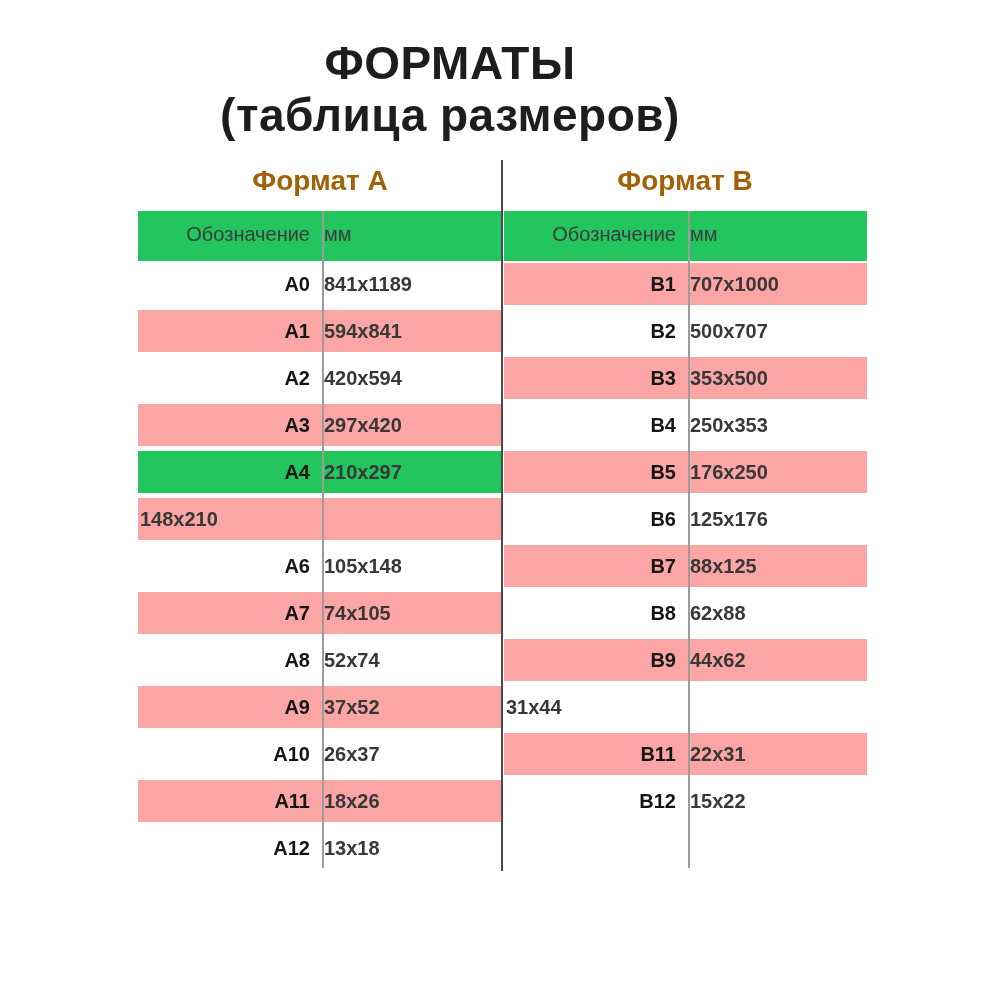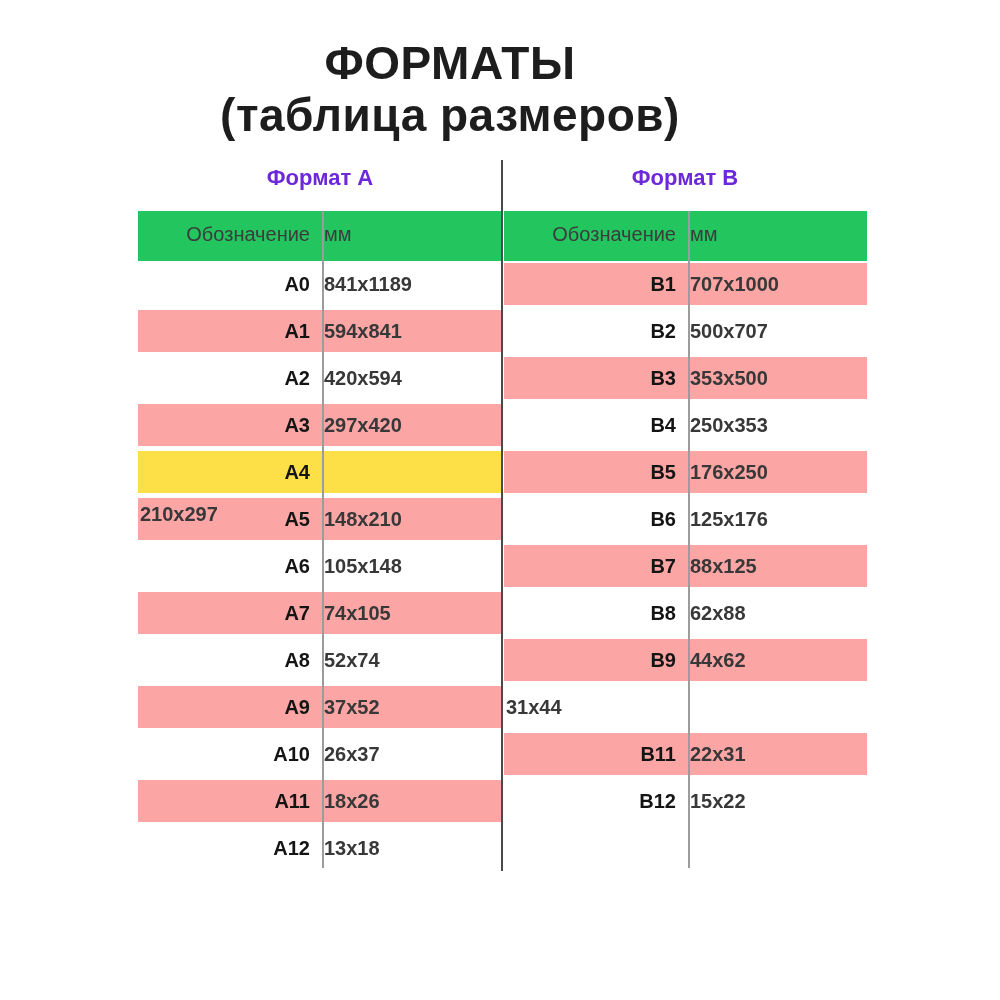--- a/index.html
+++ b/index.html
@@ -28,23 +28,23 @@
     margin-top: 6px;
   }
   .title-line1 { top: 32px; }
   .title-line2 { top: 84px; }
 
   .col-title {
     position: absolute;
     top: 165px;
     width: 364px;
     text-align: center;
-    font-size: 22px;
-    font-weight: bold;
-    color: #6d28d9;
+    font-size: 28px;
+    font-weight: bold;
+    color: #a16207;
   }
   .col-title.a { left: 138px; }
   .col-title.b { left: 503px; }
 
   .center-divider {
     position: absolute;
     left: 501px;
     top: 160px;
     width: 2px;
     height: 711px;
@@ -100,21 +100,21 @@
   }
   .row .cell-code {
     font-weight: bold;
     color: #141414;
   }
   .row .cell-size {
     font-weight: bold;
     color: #383838;
   }
   .row.alt { background: #fca5a5; }
-  .row.highlight { background: #fde047; flex-direction: column; }
+  .row.highlight { background: #22c55e; }
 
   .inner-divider {
     position: absolute;
     top: 0;
     left: 184px;
     width: 2px;
     height: 657px;
     background: #9c9c9c;
     z-index: 4;
   }
@@ -159,21 +159,20 @@
           <span class="cell-code">A3</span>
           <span class="cell-size">297x420</span>
         </div>
 
         <div class="row highlight">
           <span class="cell-code">A4</span>
           <span class="cell-size">210x297</span>
         </div>
 
         <div class="row alt">
-          <span class="cell-code">A5</span>
           <span class="cell-size">148x210</span>
         </div>
 
         <div class="row">
           <span class="cell-code">A6</span>
           <span class="cell-size">105x148</span>
         </div>
 
         <div class="row alt">
           <span class="cell-code">A7</span>

